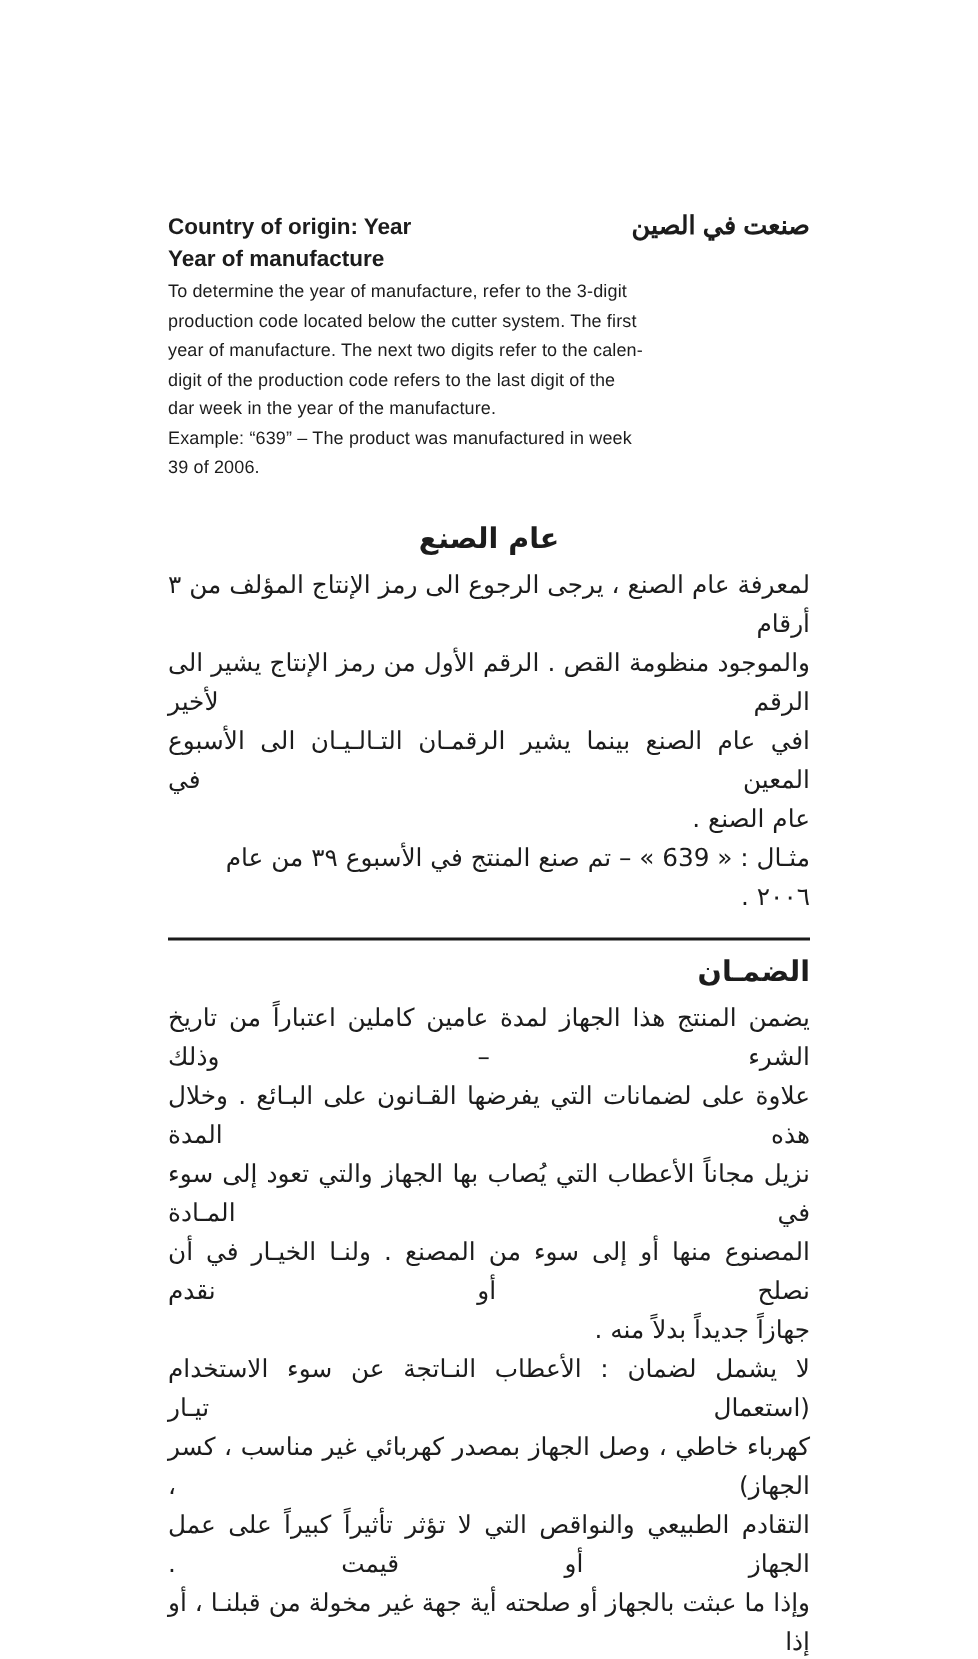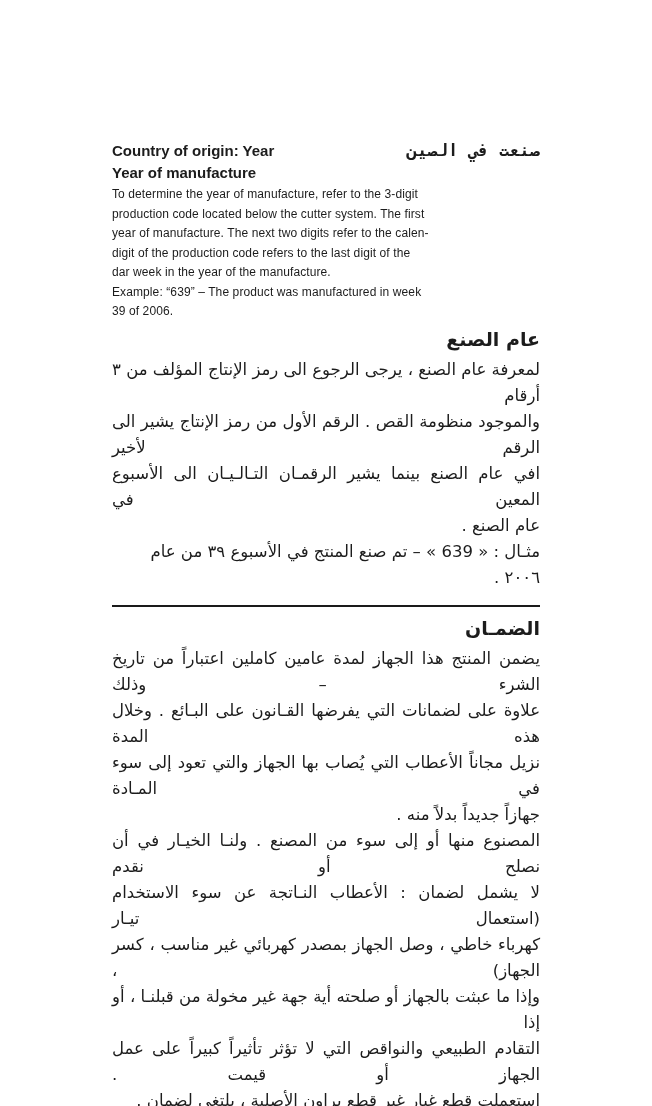--- a/index.html
+++ b/index.html
@@ -33,35 +33,35 @@
   .en-heading { margin-top: 2px; }
   .en-body { margin-top: 3px; }
   .en-line {
     font-family: "Liberation Sans", sans-serif;
     font-size: 12px;
     line-height: 19.5px;
     letter-spacing: 0.1px;
   }
   
   .ar {
-    font-family: Liberation Mono, monospace;
+    font-family: Liberation Sans, sans-serif;
     direction: rtl;
     unicode-bidi: embed;
   }
   .origin-ar { font-size: 17px; }
   .ar-heading {
     font-family: "DejaVu Sans", sans-serif;
     direction: rtl;
     text-align: right;
     font-weight: bold;
     font-size: 19px;
     line-height: 27px;
     margin-top: 6px;
   }
-  .ar-heading-year { margin-top: 4px; }
+  .ar-heading-year { margin-top: 24px; text-align: center; }
   .ar-lines { margin-top: 4px; }
   .ar-line {
     font-family: "DejaVu Sans", sans-serif;
     direction: rtl;
     text-align: right;
     font-size: 16.5px;
     line-height: 26px;
   }
   .ar-line.full {
     text-align: justify;
@@ -106,22 +106,22 @@
     </div>
 
   <hr class="divider">
 
   <div class="ar-heading">الضمـان</div>
 
   <div class="ar-lines">
       <div class="ar-line full">يضمن المنتج هذا الجهاز لمدة عامين كاملين اعتباراً من تاريخ الشرء – وذلك</div>
       <div class="ar-line full">علاوة على لضمانات التي يفرضها القـانون على البـائع . وخلال هذه المدة</div>
       <div class="ar-line full">نزيل مجاناً الأعطاب التي يُصاب بها الجهاز والتي تعود إلى سوء في المـادة</div>
+      <div class="ar-line full">المصنوع منها أو إلى سوء من المصنع . ولنـا الخيـار في أن نصلح أو نقدم</div>
       <div class="ar-line">جهازاً جديداً بدلاً منه .</div>
-      <div class="ar-line full">المصنوع منها أو إلى سوء من المصنع . ولنـا الخيـار في أن نصلح أو نقدم</div>
       <div class="ar-line full">لا يشمل لضمان : الأعطاب النـاتجة عن سوء الاستخدام (استعمال تيـار</div>
       <div class="ar-line full">كهرباء خاطي ، وصل الجهاز بمصدر كهربائي غير مناسب ، كسر الجهاز) ،</div>
+      <div class="ar-line full">التقادم الطبيعي والنواقص التي لا تؤثر تأثيراً كبيراً على عمل الجهاز أو قيمت .</div>
       <div class="ar-line full">وإذا ما عبثت بالجهاز أو صلحته أية جهة غير مخولة من قبلنـا ، أو إذا</div>
-      <div class="ar-line full">التقادم الطبيعي والنواقص التي لا تؤثر تأثيراً كبيراً على عمل الجهاز أو قيمت .</div>
       <div class="ar-line">استعملت قطع غيار غير قطع براون الأصلية ، يلتغي لضمان .</div>
     </div>
 
 </div>
 
 </body></html>

